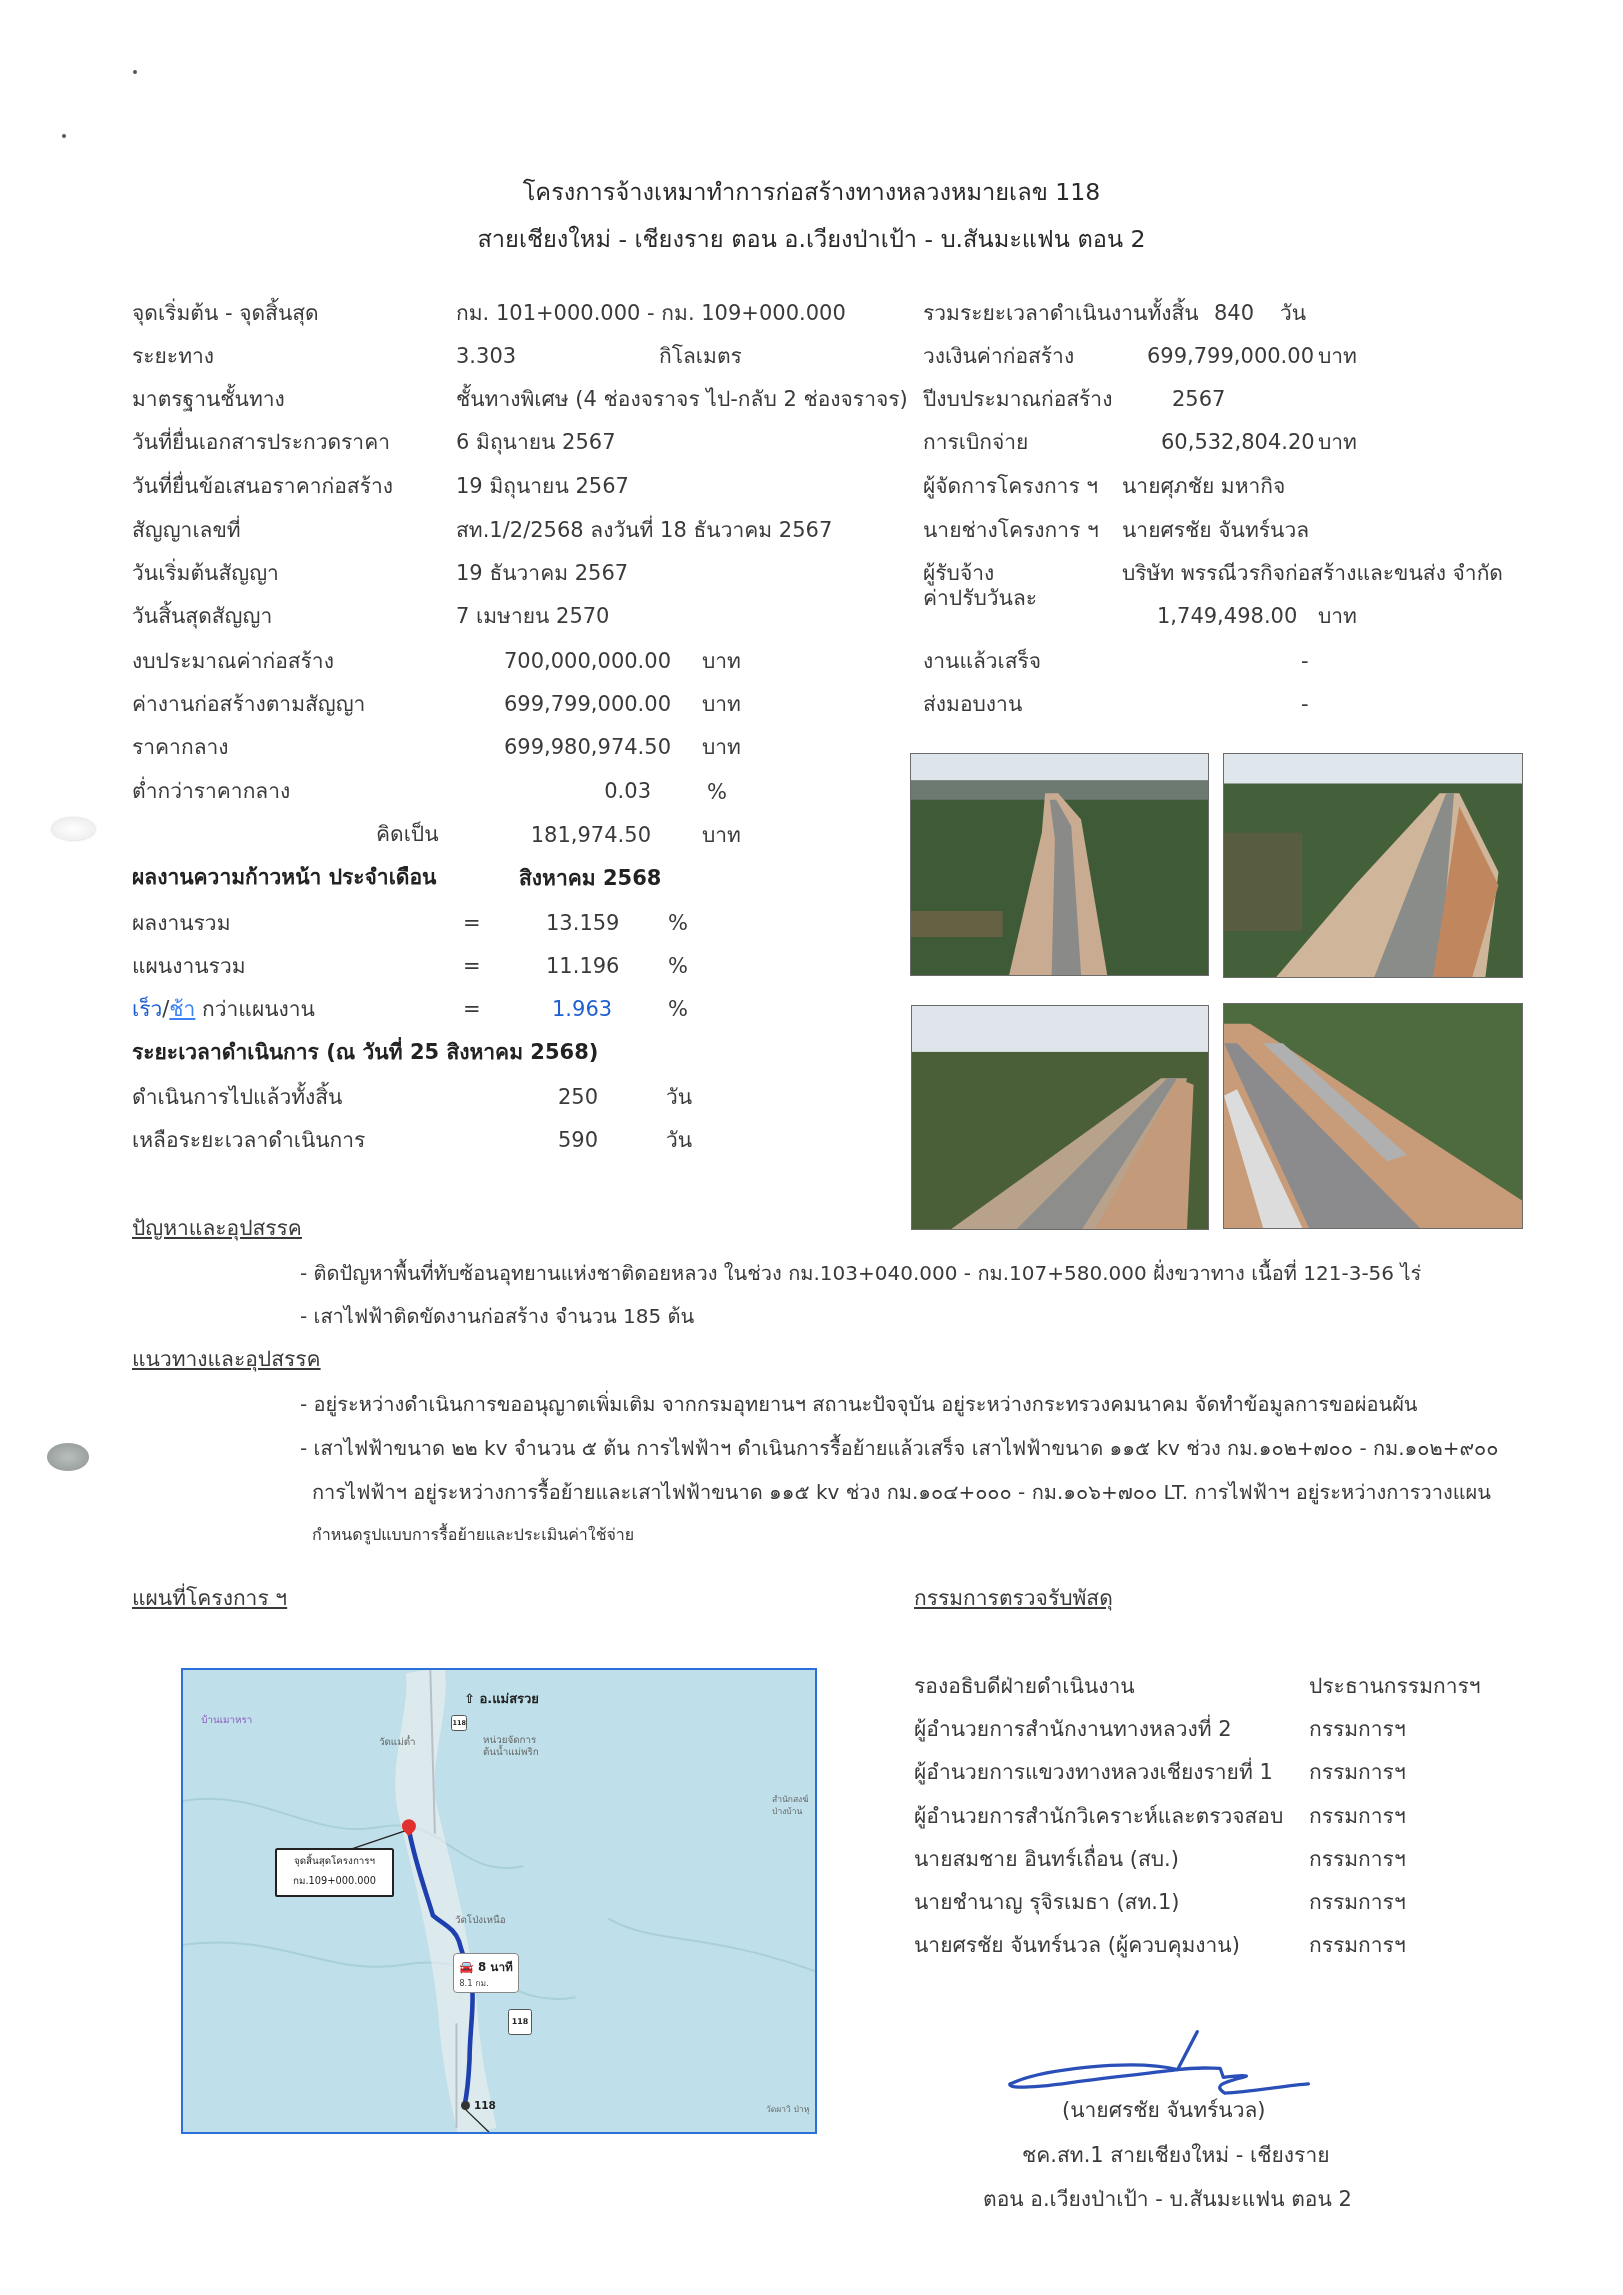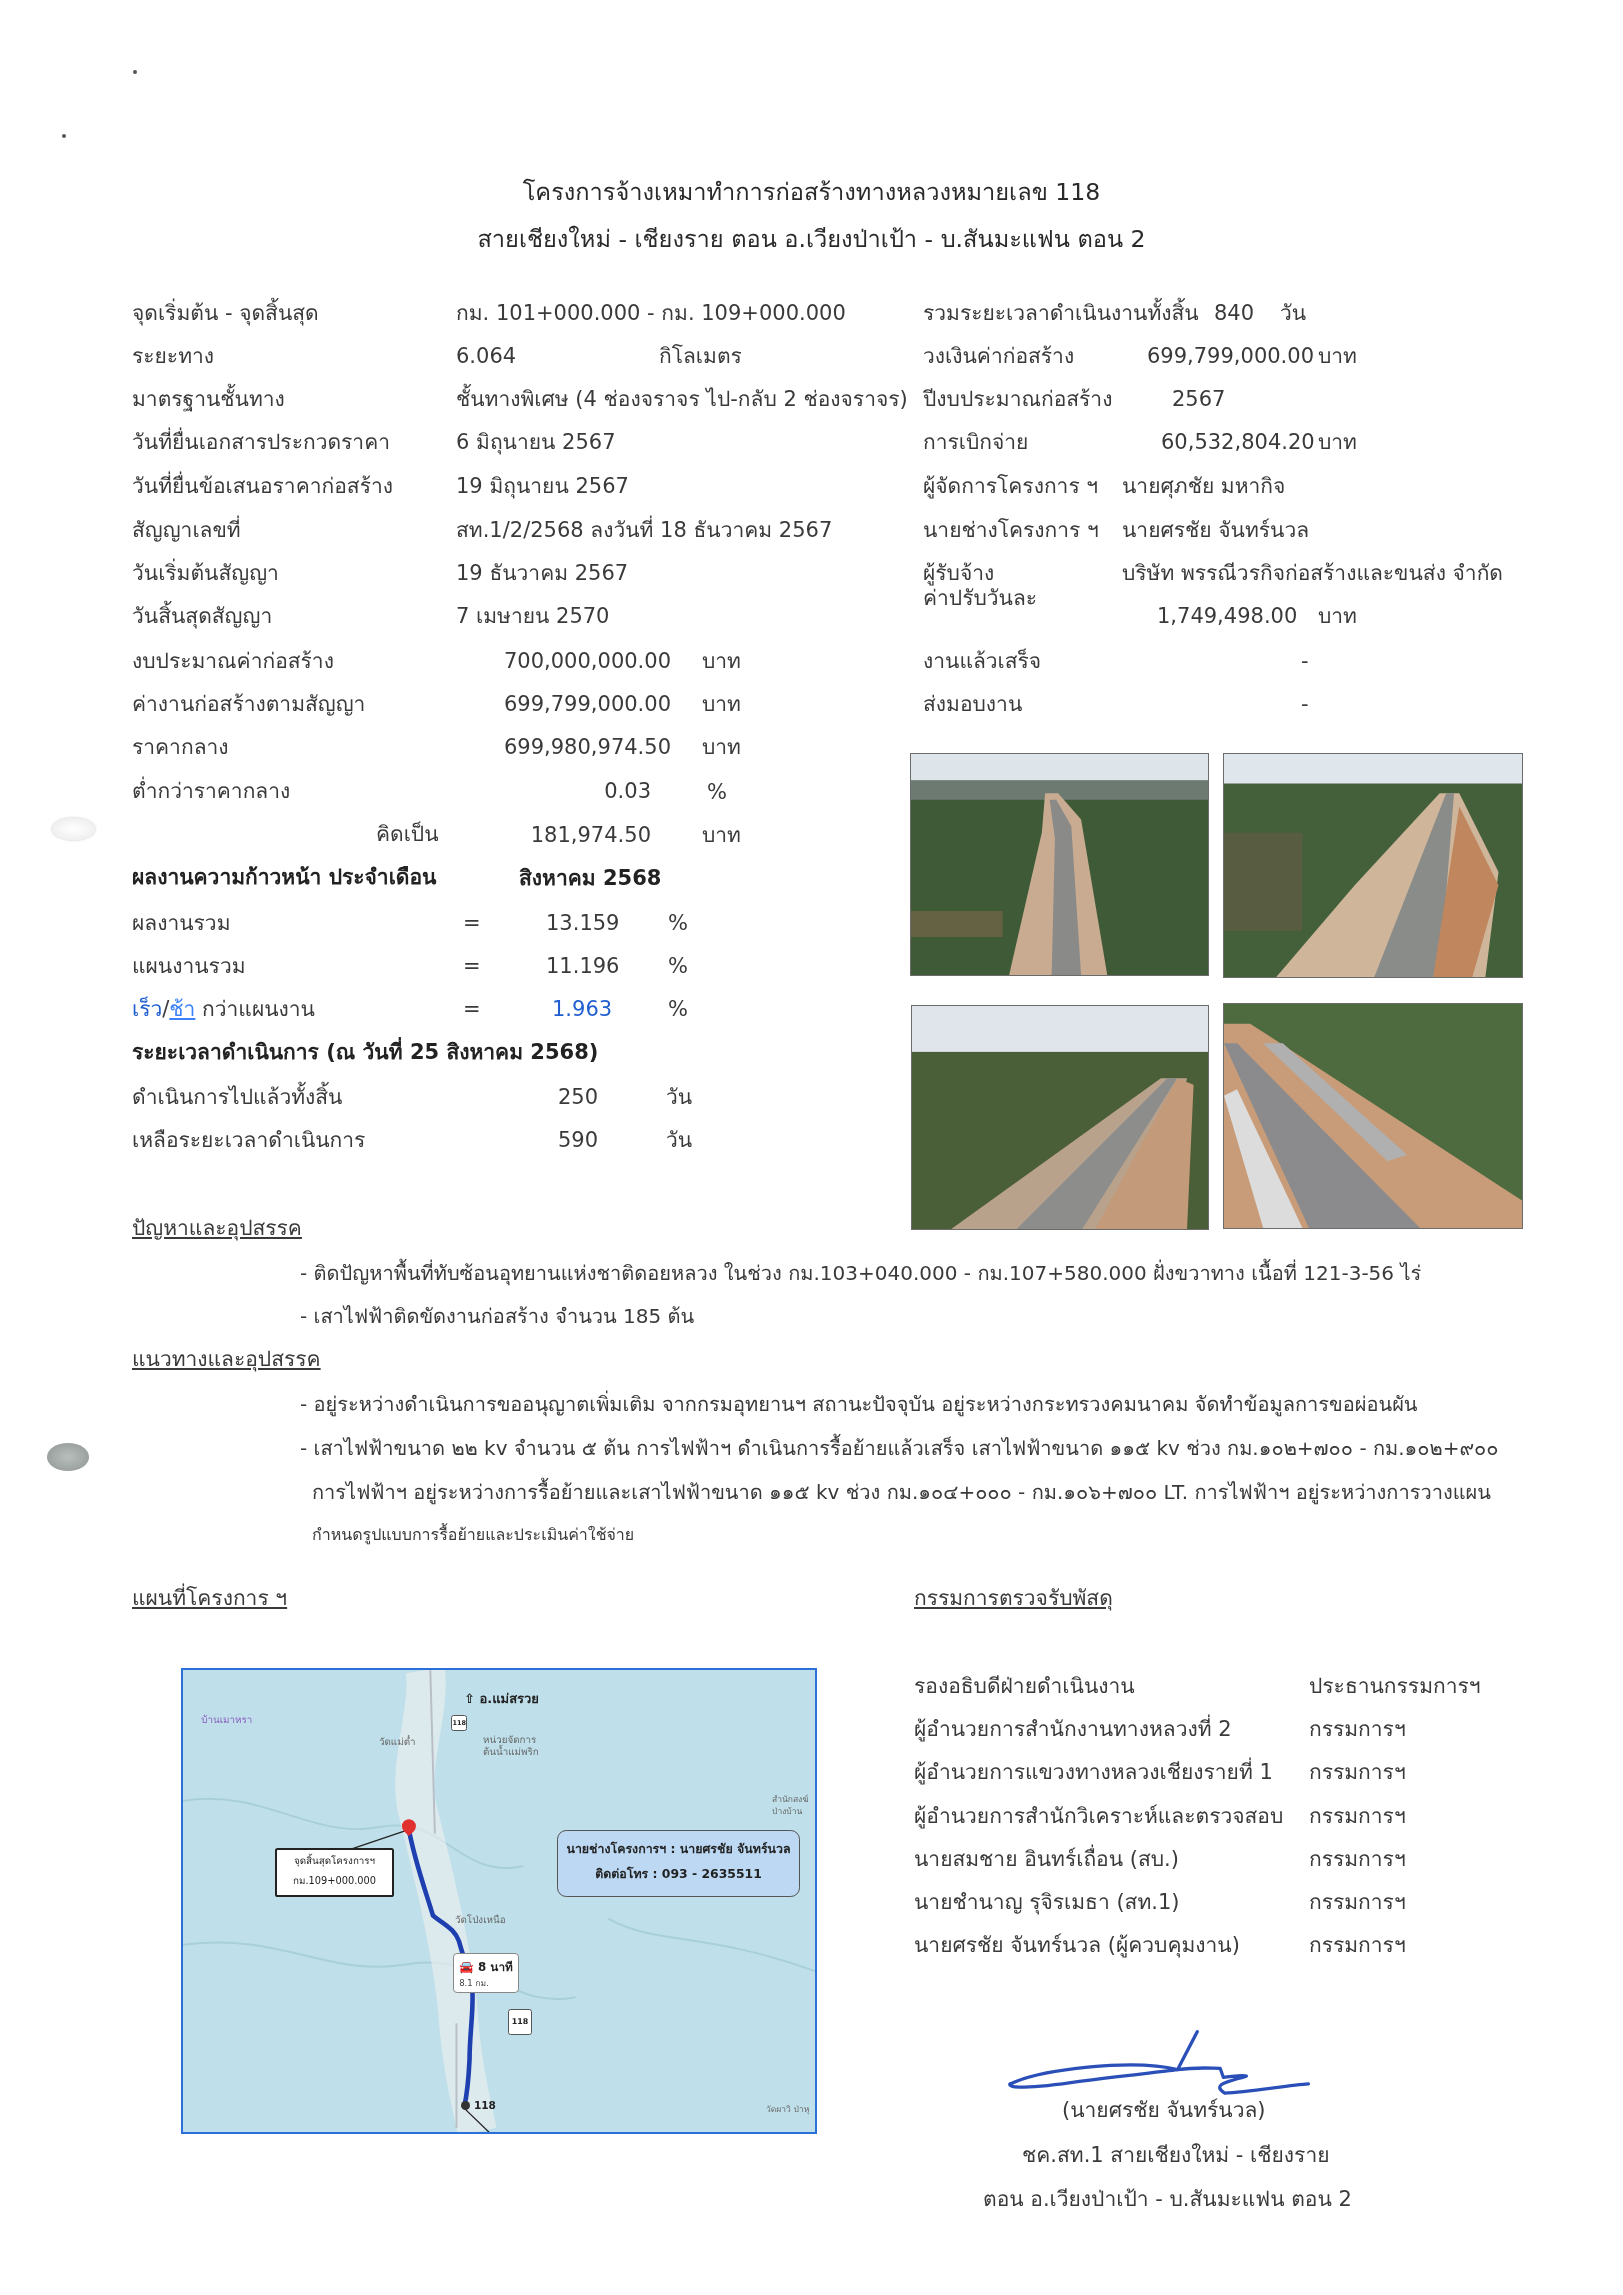--- a/index.html
+++ b/index.html
@@ -44,21 +44,21 @@
 <div class="hole" style="left:47px;top:1443px;width:42px;height:27.5px;background:radial-gradient(#b9bfbc,#8f9592);"></div>
 
 <div class="abs title" style="top:173px;">โครงการจ้างเหมาทำการก่อสร้างทางหลวงหมายเลข 118</div>
 <div class="abs title" style="top:220px;">สายเชียงใหม่ - เชียงราย ตอน อ.เวียงป่าเป้า - บ.สันมะแฟน ตอน 2</div>
 
 <div>
   <div class="abs t" style="left:132px;top:300px;">จุดเริ่มต้น - จุดสิ้นสุด</div>
   <div class="abs t" style="left:456px;top:300px;">กม.  101+000.000 - กม. 109+000.000</div>
 
   <div class="abs t" style="left:132px;top:343px;">ระยะทาง</div>
-  <div class="abs t" style="left:456px;top:343px;">6.064</div>
+  <div class="abs t" style="left:456px;top:343px;">3.303</div>
   <div class="abs t" style="left:659px;top:343px;">กิโลเมตร</div>
 
   <div class="abs t" style="left:132px;top:386px;">มาตรฐานชั้นทาง</div>
   <div class="abs t" style="left:456px;top:386px;">ชั้นทางพิเศษ (4 ช่องจราจร ไป-กลับ 2 ช่องจราจร)</div>
 
   <div class="abs t" style="left:132px;top:429px;">วันที่ยื่นเอกสารประกวดราคา</div>
   <div class="abs t" style="left:456px;top:429px;">6 มิถุนายน 2567</div>
 
   <div class="abs t" style="left:132px;top:473px;">วันที่ยื่นข้อเสนอราคาก่อสร้าง</div>
   <div class="abs t" style="left:456px;top:473px;">19 มิถุนายน 2567</div>
@@ -224,24 +224,20 @@
     <path d="M378,0 L385,250" stroke="#b8bfc6" stroke-width="3" fill="none"></path>
     <path d="M385,248 C395,300 410,340 422,380 C440,395 455,400 462,420 C470,450 480,470 482,490 C485,520 478,560 478,600 C477,620 475,650 470,672" stroke="#1e3fb0" stroke-width="7" fill="none" transform="translate(-40,-5)"></path>
     <line x1="345" y1="244" x2="223" y2="285" stroke="#222" stroke-width="2"></line>
     <line x1="430" y1="670" x2="513" y2="750" stroke="#222" stroke-width="2"></line>
   </svg>
 
   <div style="position:absolute;left:219px;top:149px;width:14.4px;height:14.4px;border-radius:50% 50% 50% 0;transform:rotate(-45deg);background:#e03030;"></div>
   <div style="position:absolute;left:278px;top:431px;width:9.2px;height:9.2px;border-radius:50%;background:#333;"></div>
 
 
-  <div class="map-info-box">
-    <div style="margin-top:5.2px;">นายช่างโครงการฯ : นายศรชัย จันทร์นวล</div>
-    <div>ติดต่อโทร : 093 - 2635511</div>
-  </div>
 
   <div class="callout" style="left:72px;top:178px;width:115px;height:45px;">
     <div>จุดสิ้นสุดโครงการฯ</div>
     <div style="margin-top:-1.3px;">กม.109+000.000</div>
   </div>
 
   <div class="drive" style="left:270px;top:283px;">
     <div class="a"><span>🚘</span> <span>8 นาที</span></div>
     <div class="c">8.1 กม.</div>
   </div>

